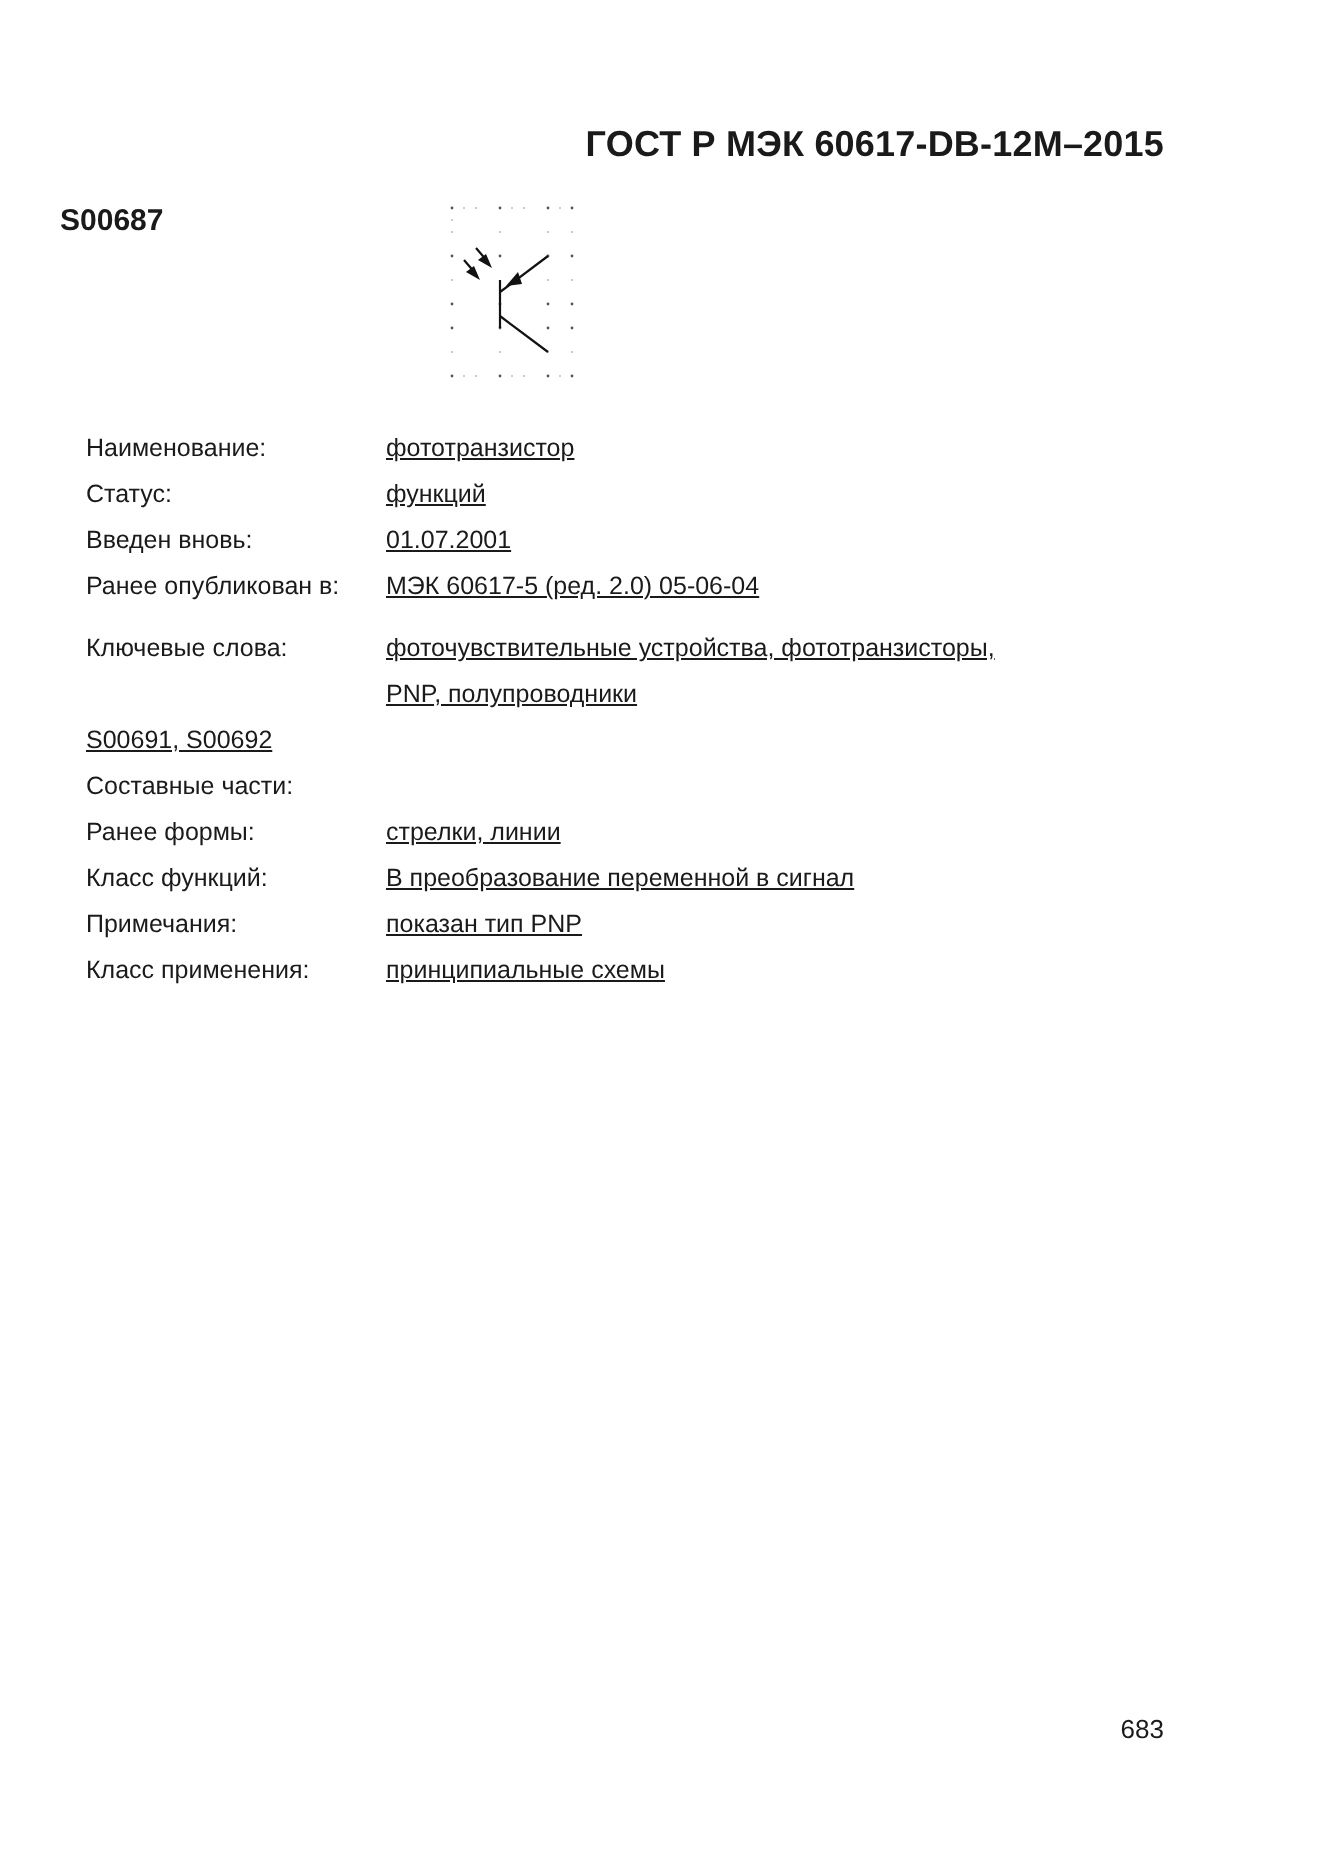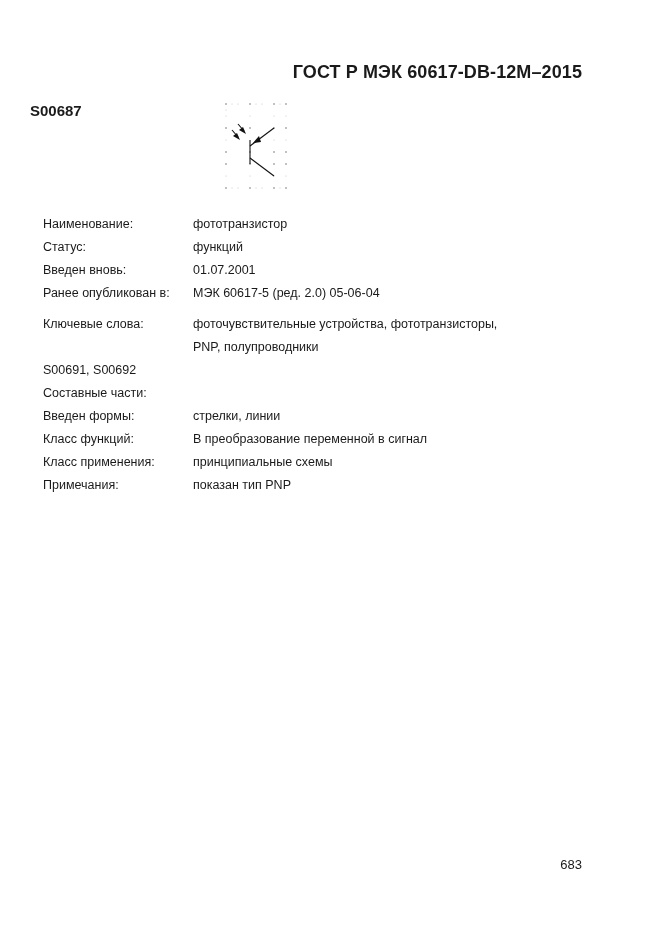--- a/index.html
+++ b/index.html
@@ -54,20 +54,21 @@
     }
     .prop-label {
       width: 150px;
       flex: 0 0 150px;
     }
     .prop-value {
       flex: 1;
     }
     .prop-value .line {
       display: block;
+      text-decoration: underline;
     }
     .page-number {
       position: absolute;
       top: 857px;
       right: 79px;
       font-size: 13px;
     }
   </style>
 </head>
 <body>
@@ -180,38 +181,38 @@
   </div>
   <div class="prop-row">
     <span class="prop-value">
       <span class="line">S00691, S00692</span>
     </span>
   </div>
   <div class="prop-row">
     <span class="prop-label">Составные части:</span>
   </div>
   <div class="prop-row">
-    <span class="prop-label">Введен формы:</span>
+    <span class="prop-label">Ранее формы:</span>
     <span class="prop-value">
       <span class="line">стрелки, линии</span>
     </span>
   </div>
   <div class="prop-row">
     <span class="prop-label">Класс функций:</span>
     <span class="prop-value">
       <span class="line">В преобразование переменной в сигнал</span>
     </span>
   </div>
   <div class="prop-row">
+    <span class="prop-label">Примечания:</span>
+    <span class="prop-value">
+      <span class="line">показан тип PNP</span>
+    </span>
+  </div>
+  <div class="prop-row">
     <span class="prop-label">Класс применения:</span>
     <span class="prop-value">
       <span class="line">принципиальные схемы</span>
     </span>
   </div>
-  <div class="prop-row">
-    <span class="prop-label">Примечания:</span>
-    <span class="prop-value">
-      <span class="line">показан тип PNP</span>
-    </span>
-  </div>
 </div>
 
 <div class="page-number">683</div>
 
 </body></html>

